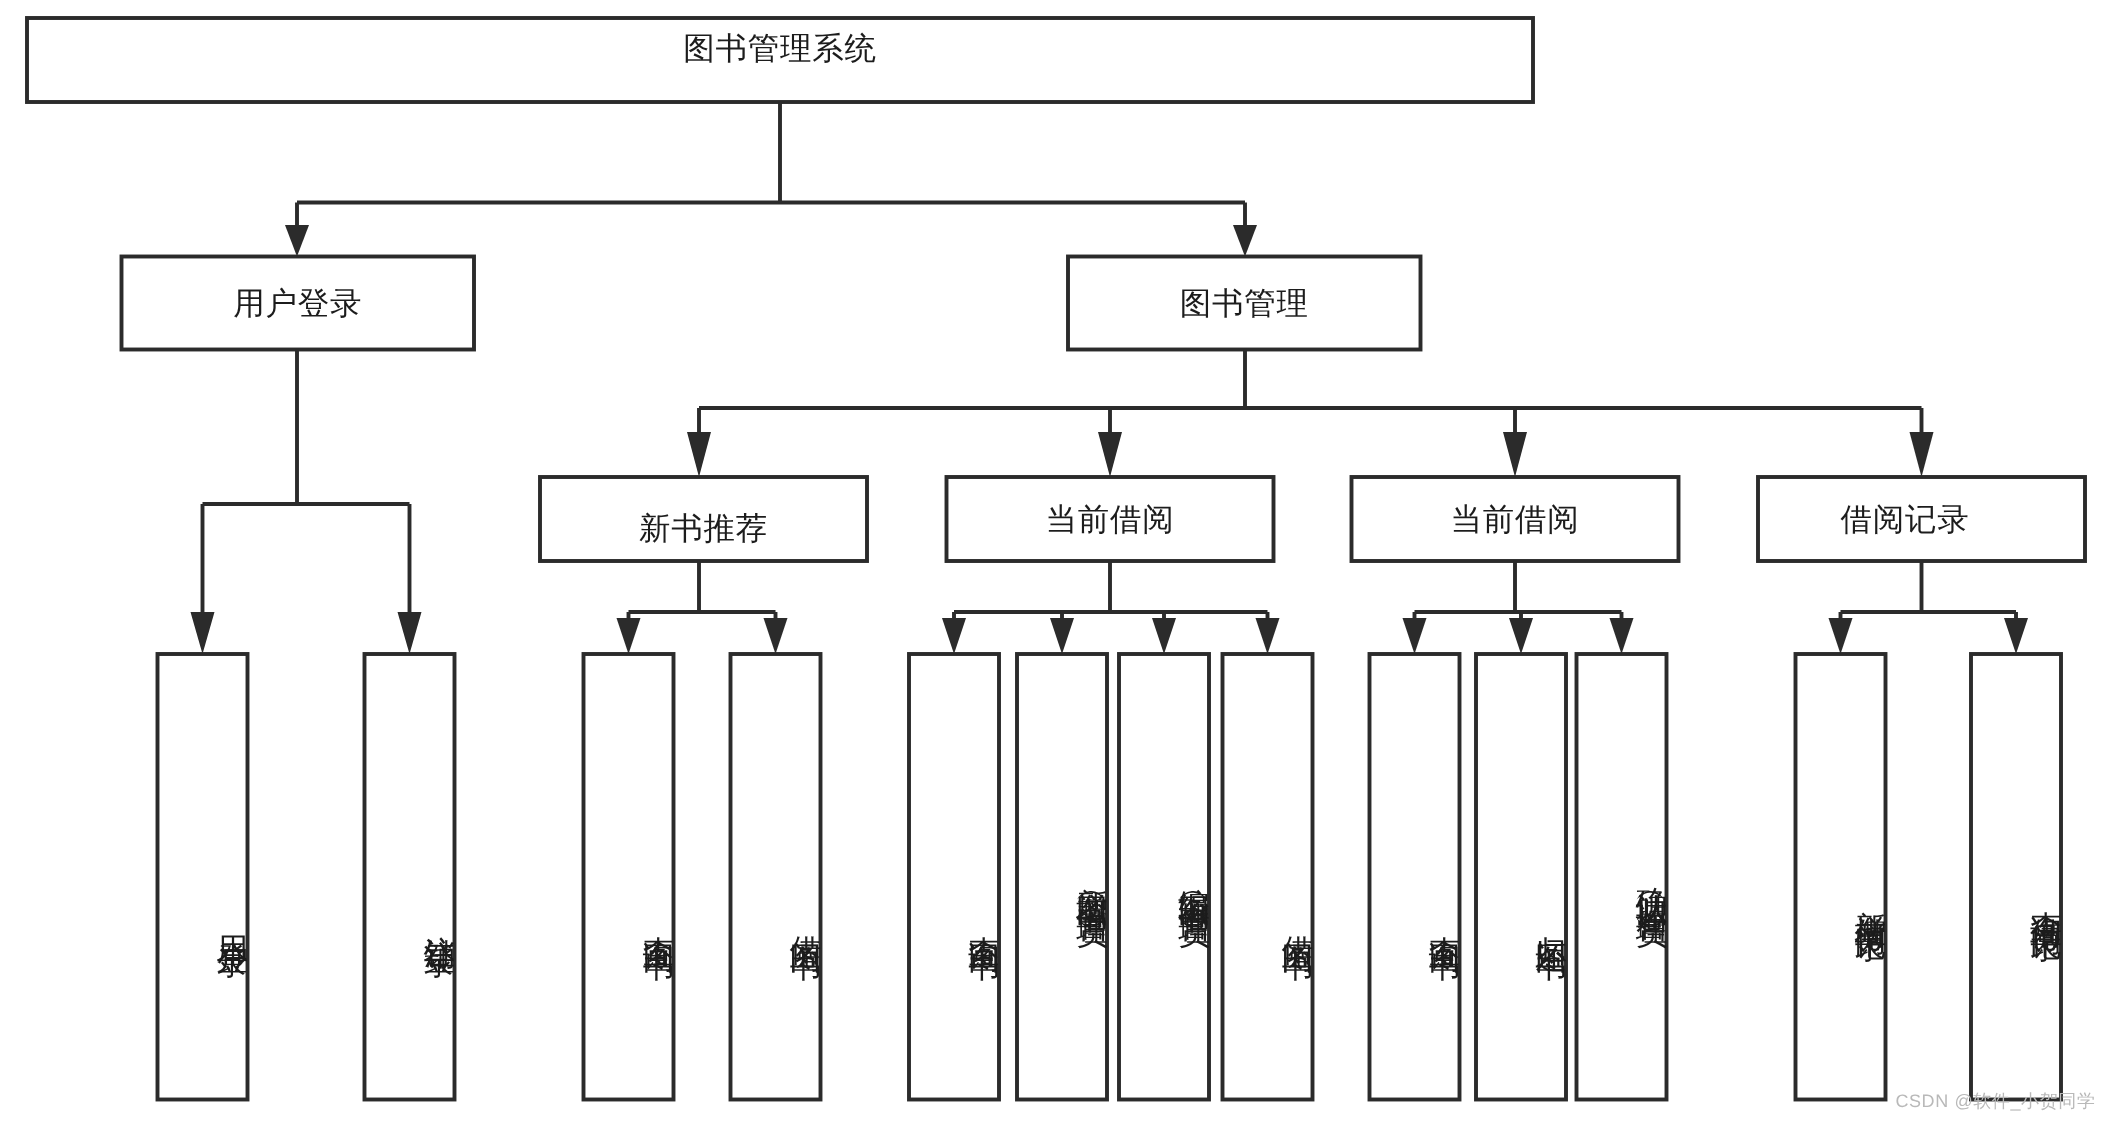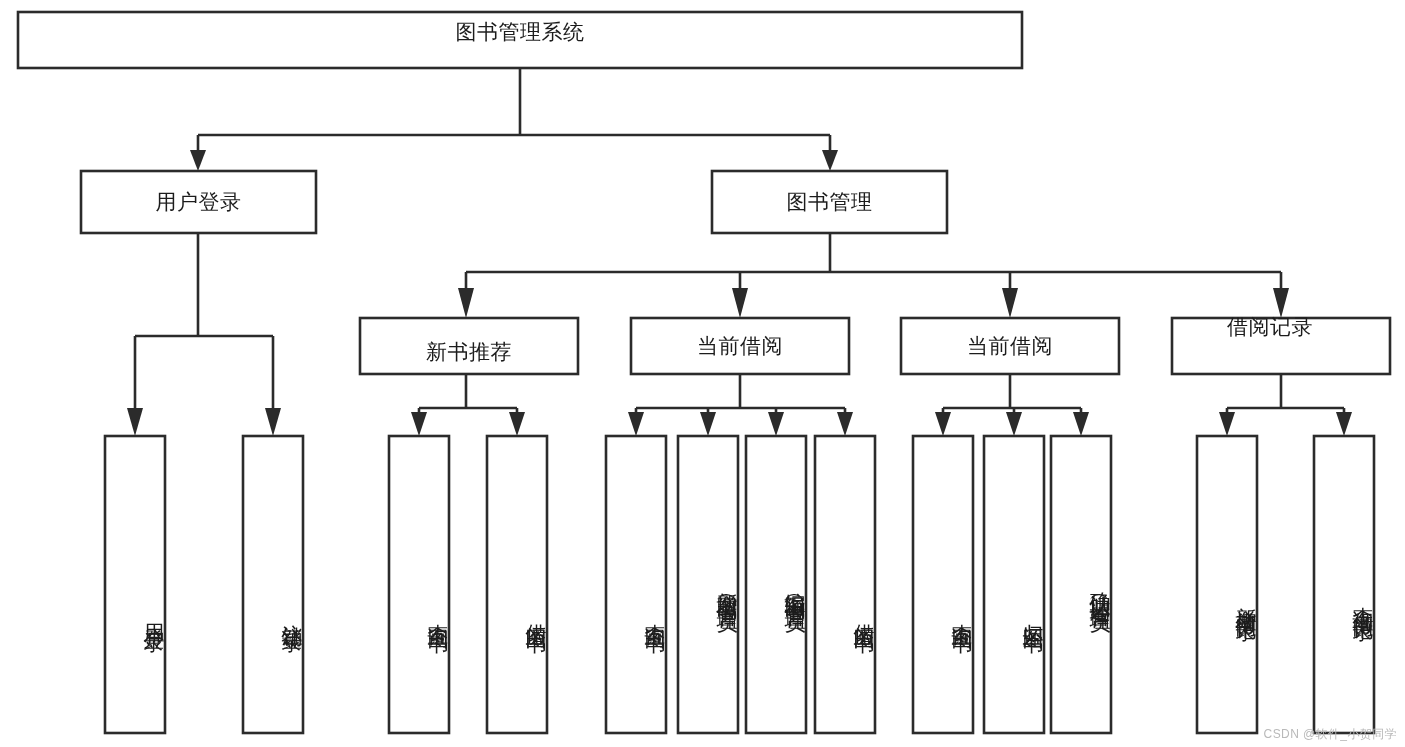--- a/index.html
+++ b/index.html
@@ -192,21 +192,21 @@
   </svg>
 
   <div class="node-label label-horizontal" style="left:18px; top:12px; width:1004px; height:40px;">图书管理系统</div>
 
   <div class="node-label label-horizontal" style="left:81px; top:171px; width:235px; height:62px;">用户登录</div>
   <div class="node-label label-horizontal" style="left:712px; top:171px; width:235px; height:62px;">图书管理</div>
 
   <div class="node-label label-horizontal" style="left:360px; top:318px; width:218px; height:68px;">新书推荐</div>
   <div class="node-label label-horizontal" style="left:631px; top:318px; width:218px; height:56px;">当前借阅</div>
   <div class="node-label label-horizontal" style="left:901px; top:318px; width:218px; height:56px;">当前借阅</div>
-  <div class="node-label label-horizontal" style="left:1172px; top:299px; width:196px; height:56px;border-radius:17px;">借阅记录</div>
+  <div class="node-label label-horizontal" style="left:1172px; top:318px; width:196px; height:56px;border-radius:17px;">借阅记录</div>
 
   <div class="node-label label-vertical" style="left:105px; top:488px; width:60px; height:245px;">用户登录</div>
   <div class="node-label label-vertical" style="left:243px; top:488px; width:60px; height:245px;">注销登录</div>
 
   <div class="node-label label-vertical" style="left:389px; top:488px; width:60px; height:245px;">查询图书</div>
   <div class="node-label label-vertical" style="left:487px; top:488px; width:60px; height:245px;">借阅图书</div>
 
   <div class="node-label label-vertical" style="left:606px; top:488px; width:60px; height:245px;">查询图书</div>
   <div class="node-label label-vertical" style="left:678px; top:440px; width:60px; height:293px;">新增图书（管理员）</div>
   <div class="node-label label-vertical" style="left:746px; top:440px; width:60px; height:293px;">编辑图书（管理员）</div>

